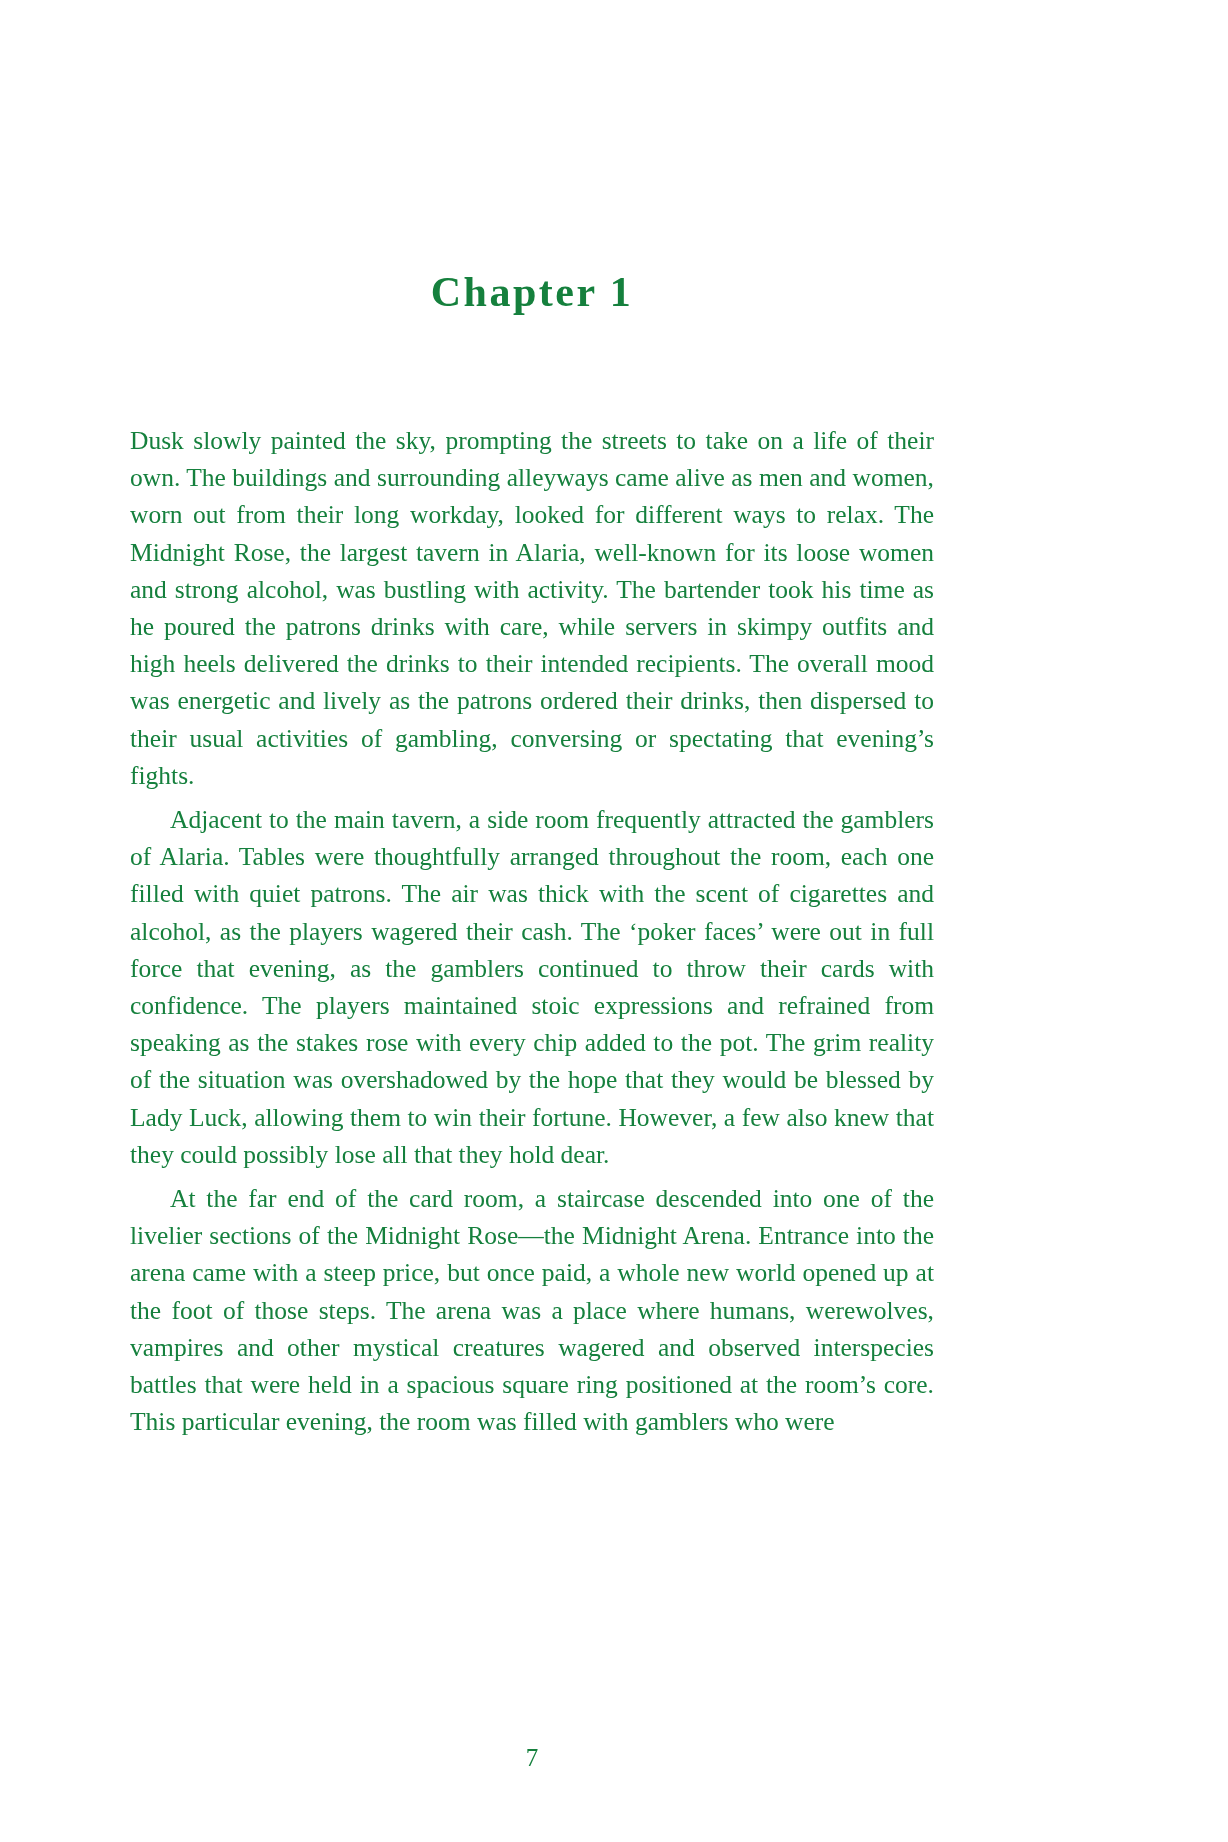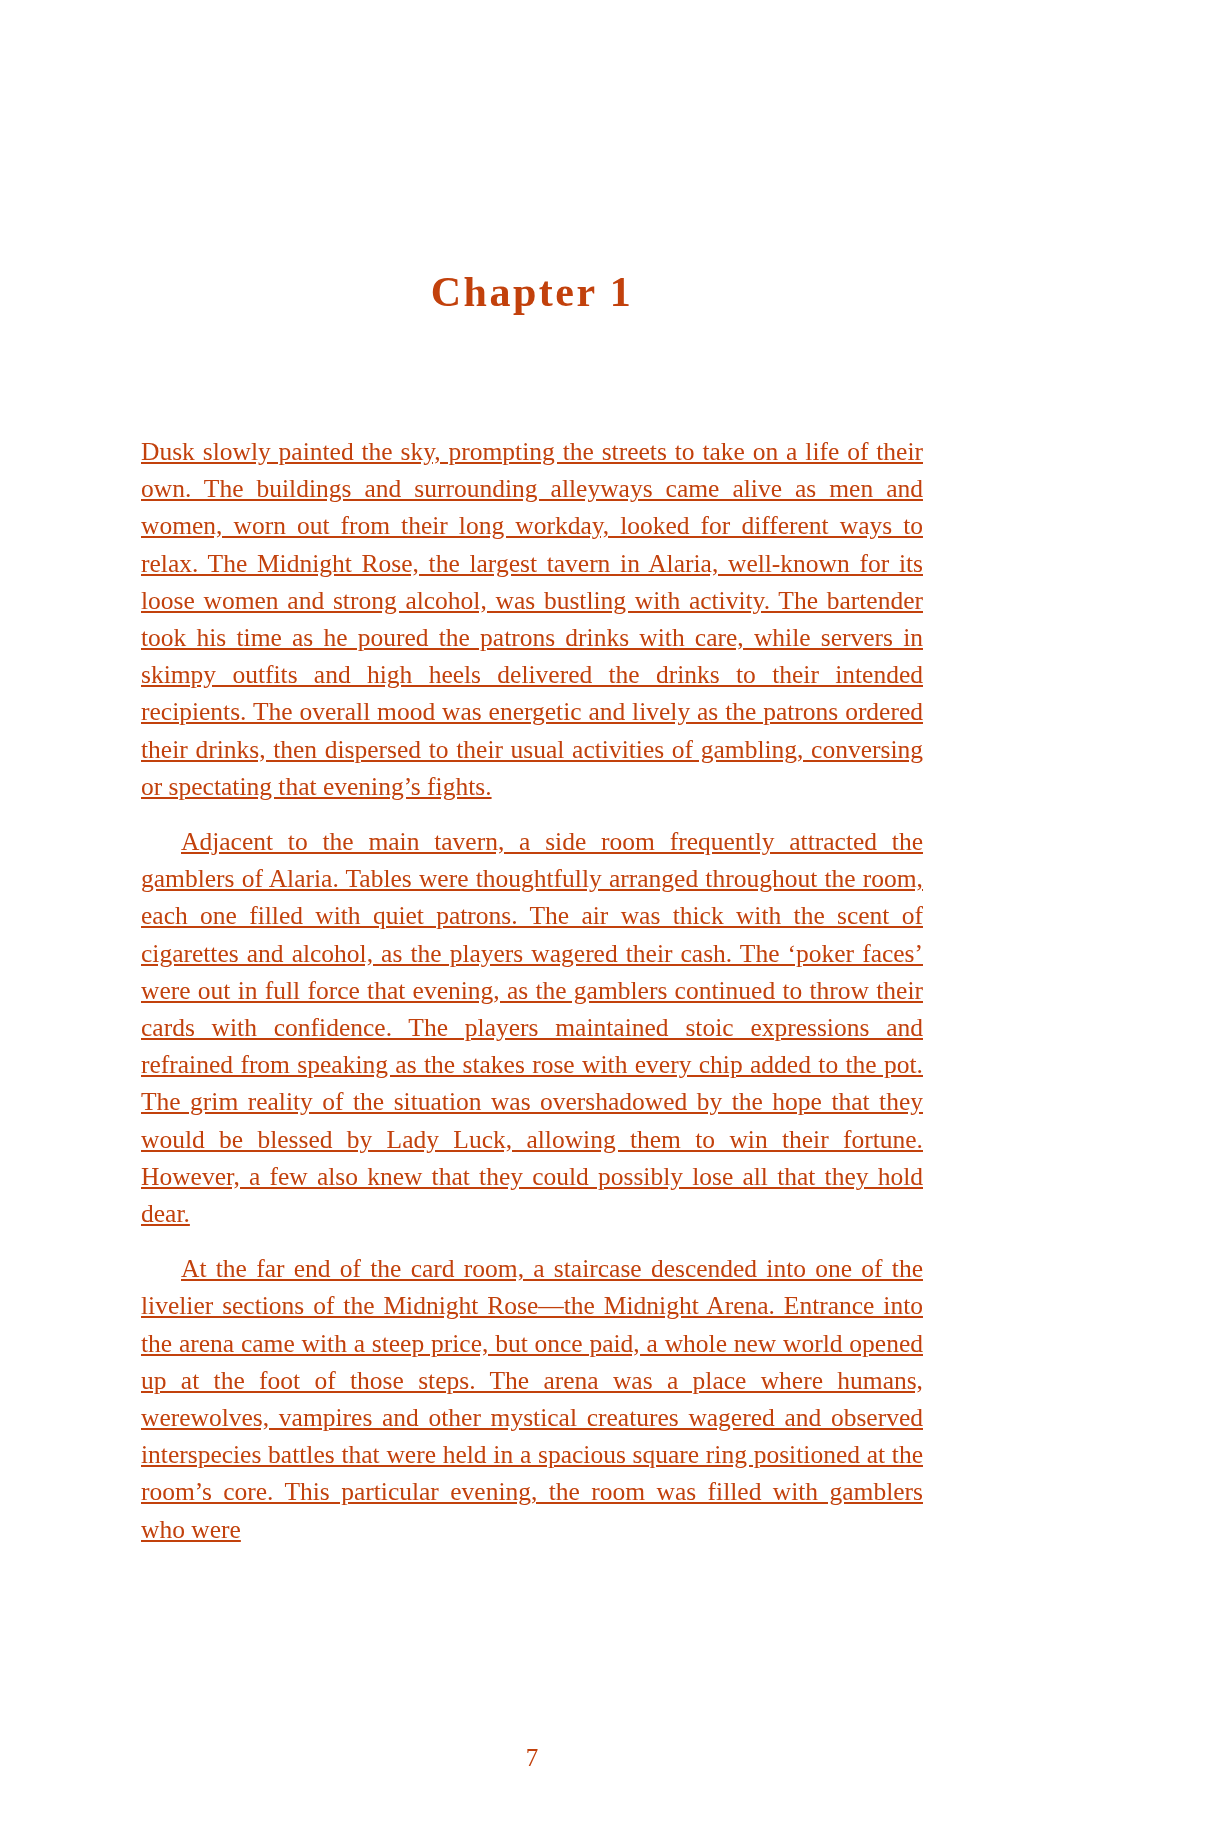--- a/index.html
+++ b/index.html
@@ -8,21 +8,21 @@
     background: #ffffff;
   }
   .page {
     position: relative;
     width: 1228px;
     height: 1842px;
     background: #ffffff;
     margin: 0 auto;
     overflow: hidden;
     font-family: "Liberation Serif", "DejaVu Serif", serif;
-    color: #c2410c;
+    color: #15803d;
   }
   .content-frame {
     position: absolute;
     left: 123px;
     top: 0;
     width: 818px;
     height: 1842px;
   }
   .chapter-title {
     position: absolute;
@@ -40,24 +40,23 @@
     top: 415px;
     left: 0;
     width: 818px;
     font-size: 25.5px;
     line-height: 37.2px;
     text-align: justify;
     text-justify: inter-word;
     hyphens: none;
   }
   .body-text p {
-    margin: 18px;
+    margin: 7px;
     padding: 0;
     text-align: justify;
-    text-decoration: underline;
   }
   .body-text p.indent {
     text-indent: 40px;
   }
   .page-number {
     position: absolute;
     top: 1745px;
     left: 0;
     width: 818px;
     text-align: center;

